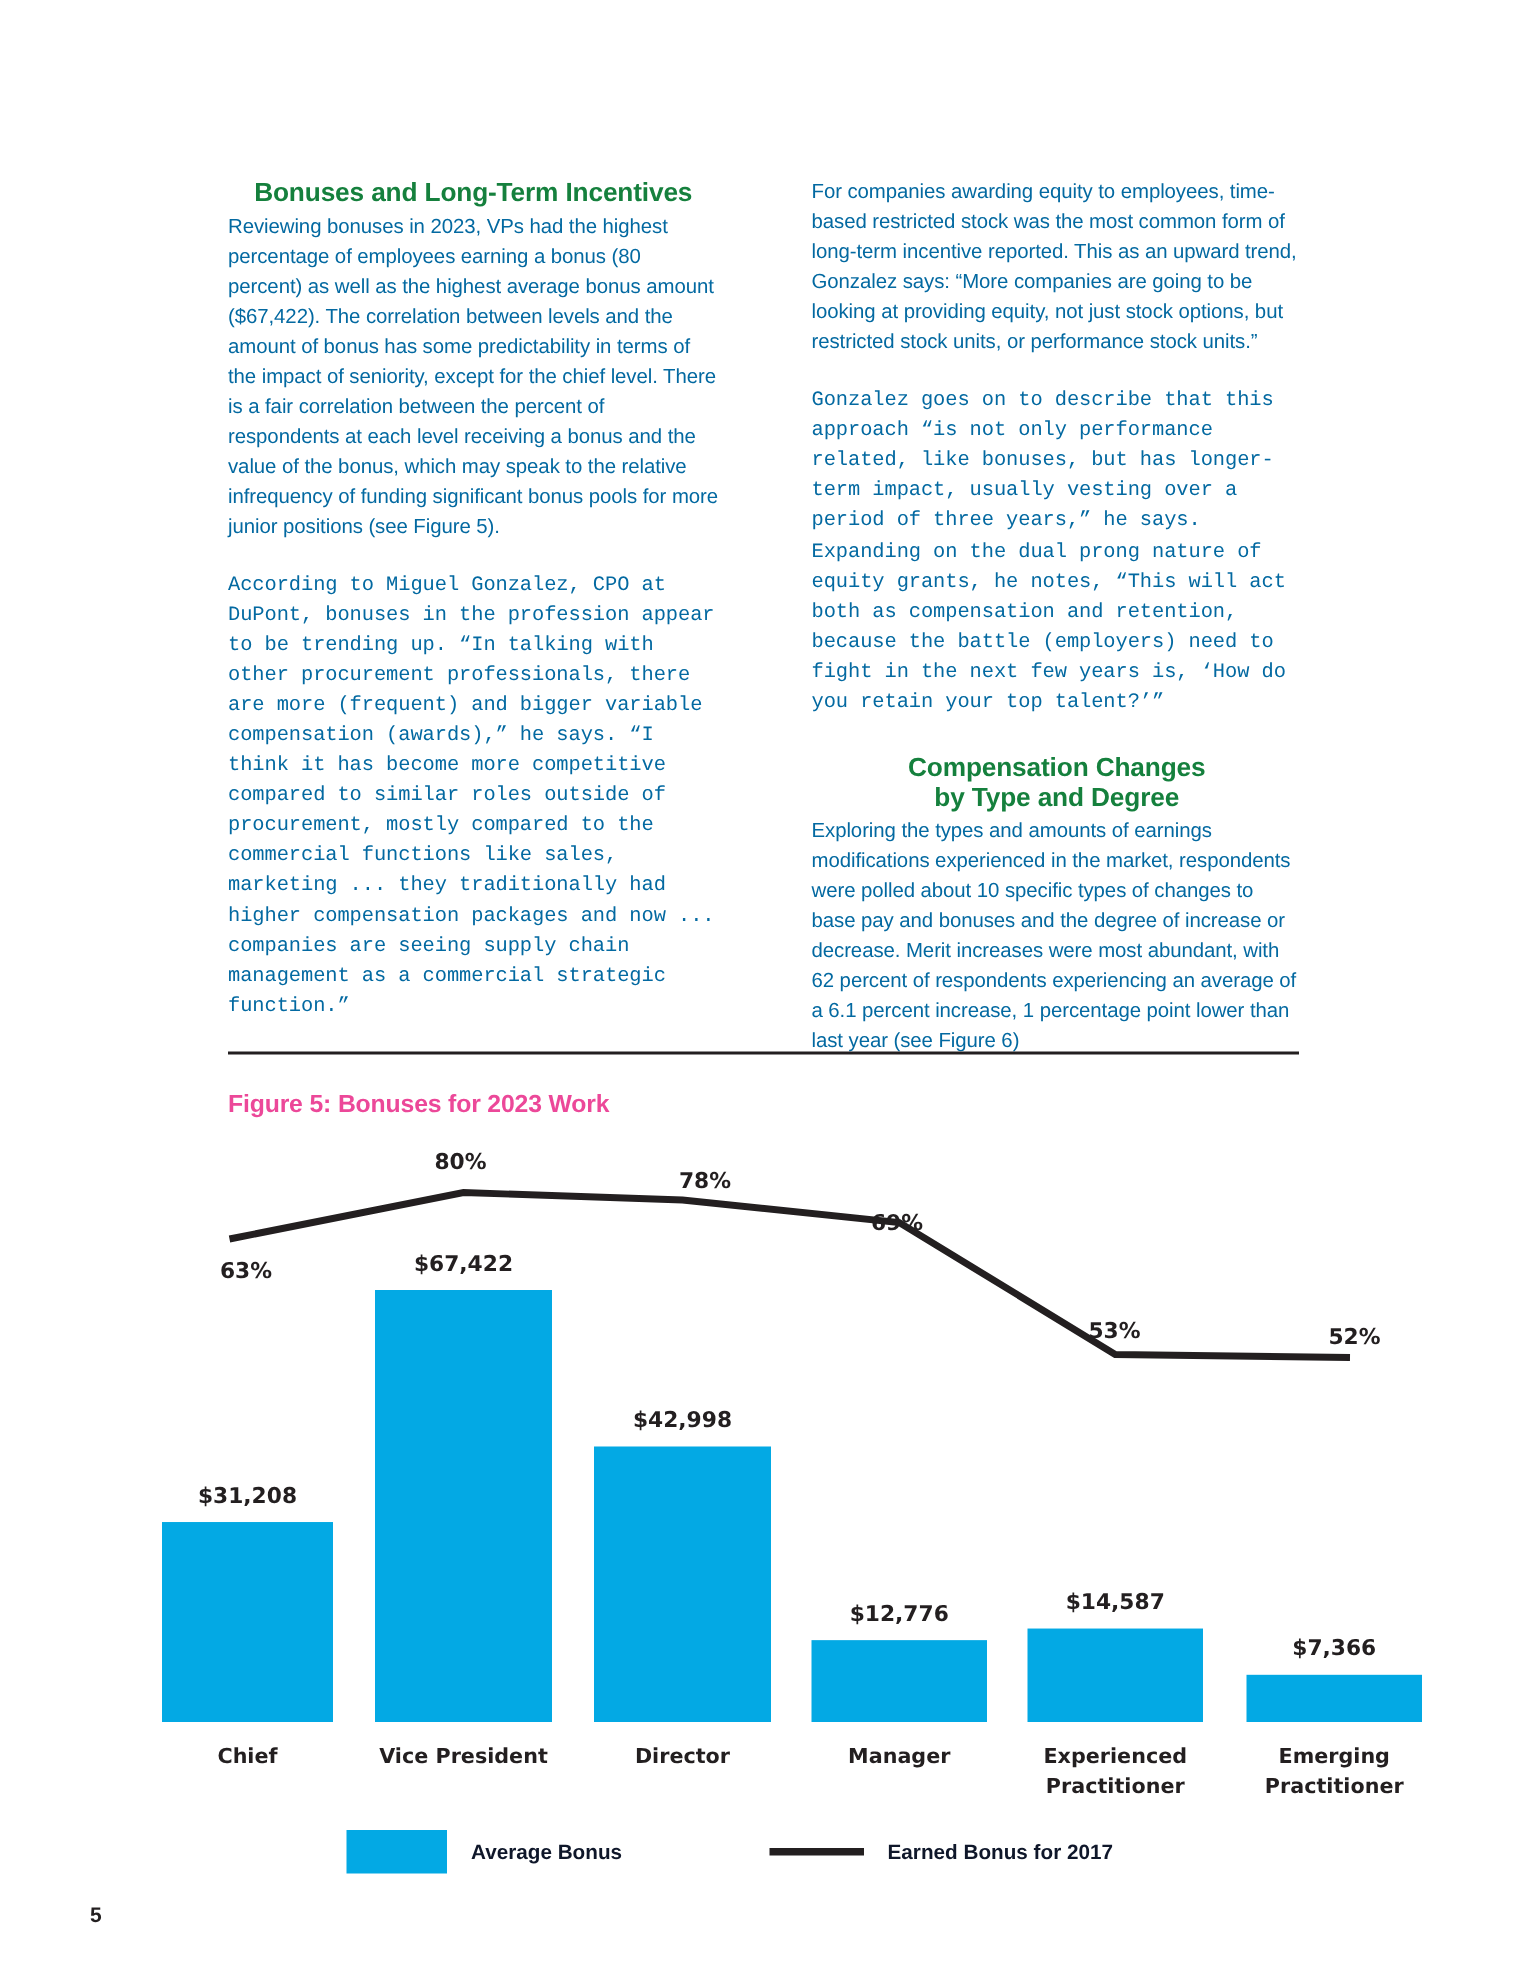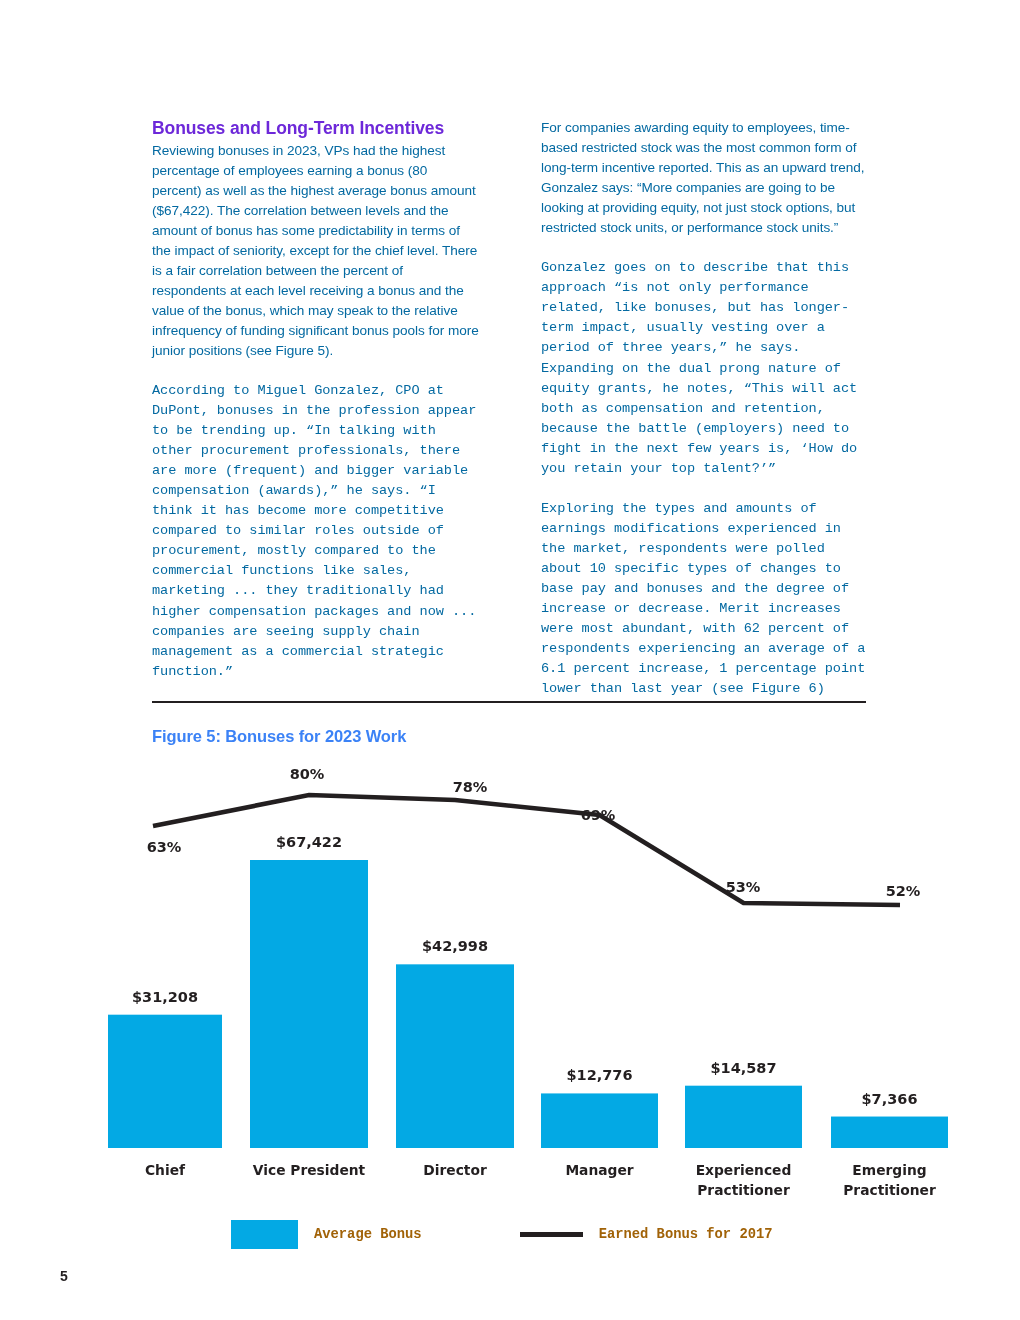--- a/index.html
+++ b/index.html
@@ -30,26 +30,27 @@
     left: 152px;
     top: 118px;
     width: 716px;
     display: flex;
     gap: 62px;
   }
   .col {
     width: 327px;
   }
   .heading {
-    color: #6d28d9;
+    color: #15803d;
     font-weight: bold;
     font-size: 17.5px;
     line-height: 20.5px;
     margin: 0 0 2px 0;
     letter-spacing: -0.1px;
+    text-align: center;
   }
   .heading.second {
     margin-top: 22px;
   }
   p.body {
     margin: 0;
     font-size: 13.6px;
     line-height: 20.05px;
     color: #0369a1;
     letter-spacing: -0.05px;
@@ -69,21 +70,21 @@
     background: #231f20;
   }
 
   
   .figure-title {
     position: absolute;
     left: 152px;
     top: 727px;
     font-size: 16.5px;
     font-weight: bold;
-    color: #3b82f6;
+    color: #ec4899;
     letter-spacing: -0.1px;
   }
 
   .chart {
     position: absolute;
     left: 0;
     top: 755px;
     width: 1020px;
     height: 450px;
   }
@@ -124,24 +125,24 @@
   .legend-item {
     display: flex;
     align-items: center;
   }
   .swatch {
     width: 67px;
     height: 29px;
     background: #03A9E4;
   }
   .legend-label {
-    font-family: Liberation Mono, monospace;
+    font-family: Liberation Sans, sans-serif;
     font-weight: bold;
     font-size: 13.8px;
-    color: #a16207;
+    color: #0f172a;
     margin-left: 16px;
     white-space: nowrap;
   }
   .legend-gap { width: 98px; }
   .line-swatch {
     width: 63px;
     height: 5px;
     background: #231f20;
   }
 
@@ -178,20 +179,24 @@
 
     <div class="col">
       <h2 class="heading">Bonuses and Long-Term Incentives</h2>
       <p class="body">Reviewing bonuses in 2023, VPs had the highest percentage of employees earning a bonus (80 percent) as well as the highest average bonus amount ($67,422). The correlation between levels and the amount of bonus has some predictability in terms of the impact of seniority, except for the chief level. There is a fair correlation between the percent of respondents at each level receiving a bonus and the value of the bonus, which may speak to the relative infrequency of funding significant bonus pools for more junior positions (see Figure 5).</p>
       <p class="body">According to Miguel Gonzalez, CPO at DuPont, bonuses in the profession appear to be trending up. “In talking with other procurement professionals, there are more (frequent) and bigger variable compensation (awards),” he says. “I think it has become more competitive compared to similar roles outside of procurement, mostly compared to the commercial functions like sales, marketing ... they traditionally had higher compensation packages and now ... companies are seeing supply chain management as a commercial strategic function.”</p>
     </div>
 
     <div class="col">
       <p class="body">For companies awarding equity to employees, time-based restricted stock was the most common form of long-term incentive reported. This as an upward trend, Gonzalez says: “More companies are going to be looking at providing equity, not just stock options, but restricted stock units, or performance stock units.”</p>
       <p class="body">Gonzalez goes on to describe that this approach “is not only performance related, like bonuses, but has longer-term impact, usually vesting over a period of three years,” he says. Expanding on the dual prong nature of equity grants, he notes, “This will act both as compensation and retention, because the battle (employers) need to fight in the next few years is, ‘How do you retain your top talent?’”</p>
+      <h2 class="heading second">
+        <span>Compensation Changes</span><br>
+        <span>by Type and Degree</span>
+      </h2>
       <p class="body">Exploring the types and amounts of earnings modifications experienced in the market, respondents were polled about 10 specific types of changes to base pay and bonuses and the degree of increase or decrease. Merit increases were most abundant, with 62 percent of respondents experiencing an average of a 6.1 percent increase, 1 percentage point lower than last year (see Figure 6)</p>
     </div>
 
   </div>
 
   <div class="divider"></div>
 
   <div class="figure-title">Figure 5: Bonuses for 2023 Work</div>
 
   <div class="chart">

